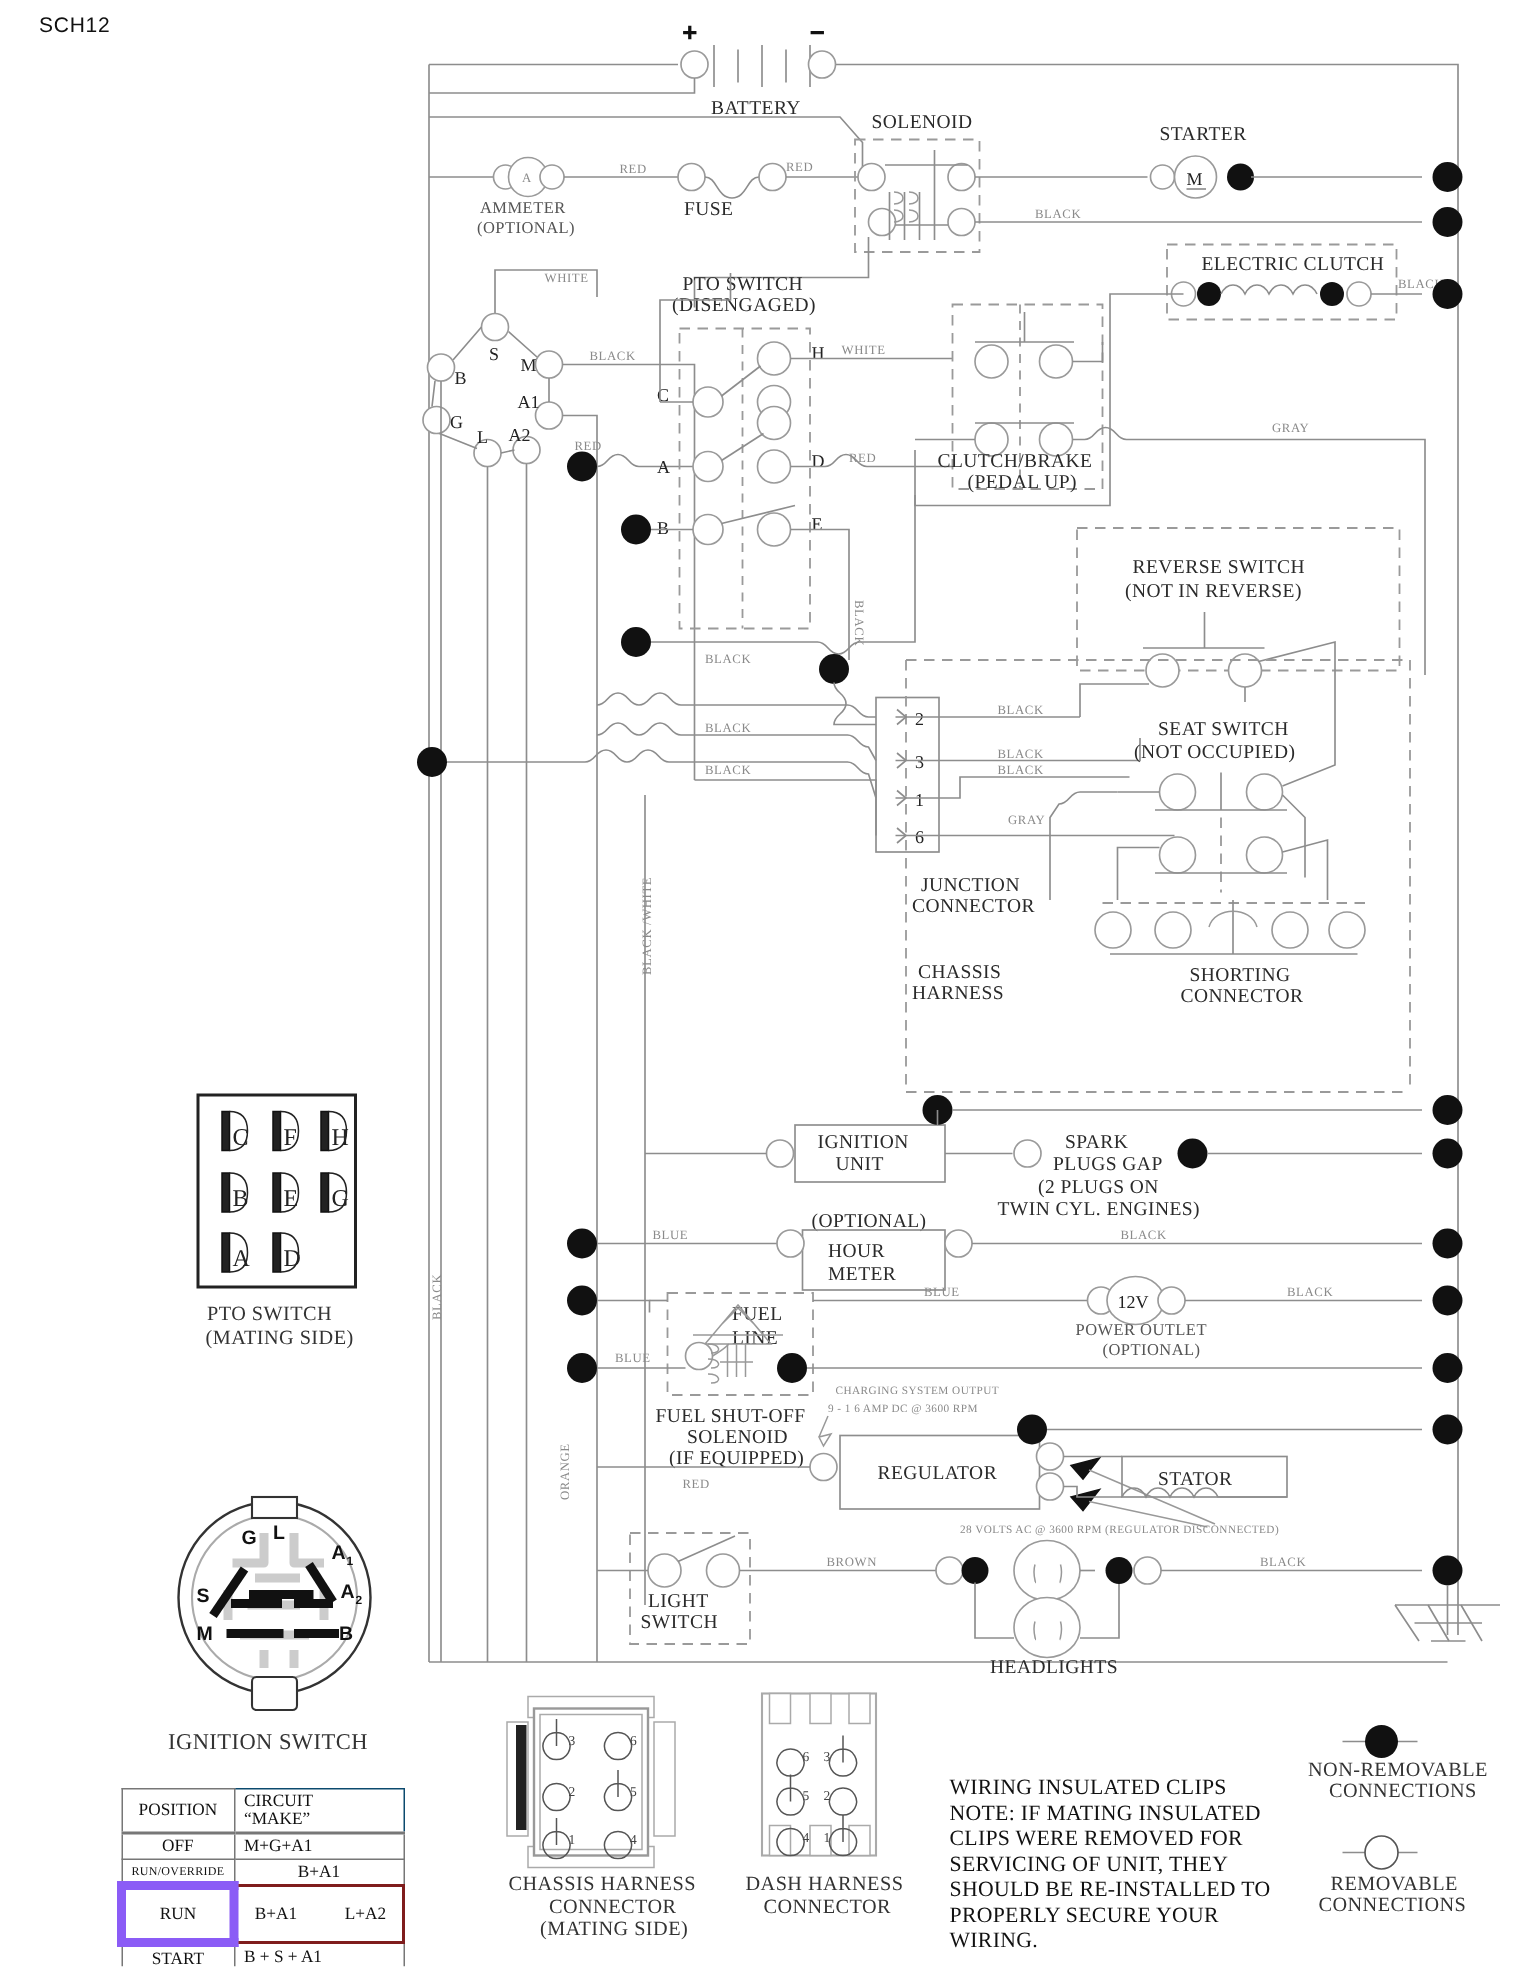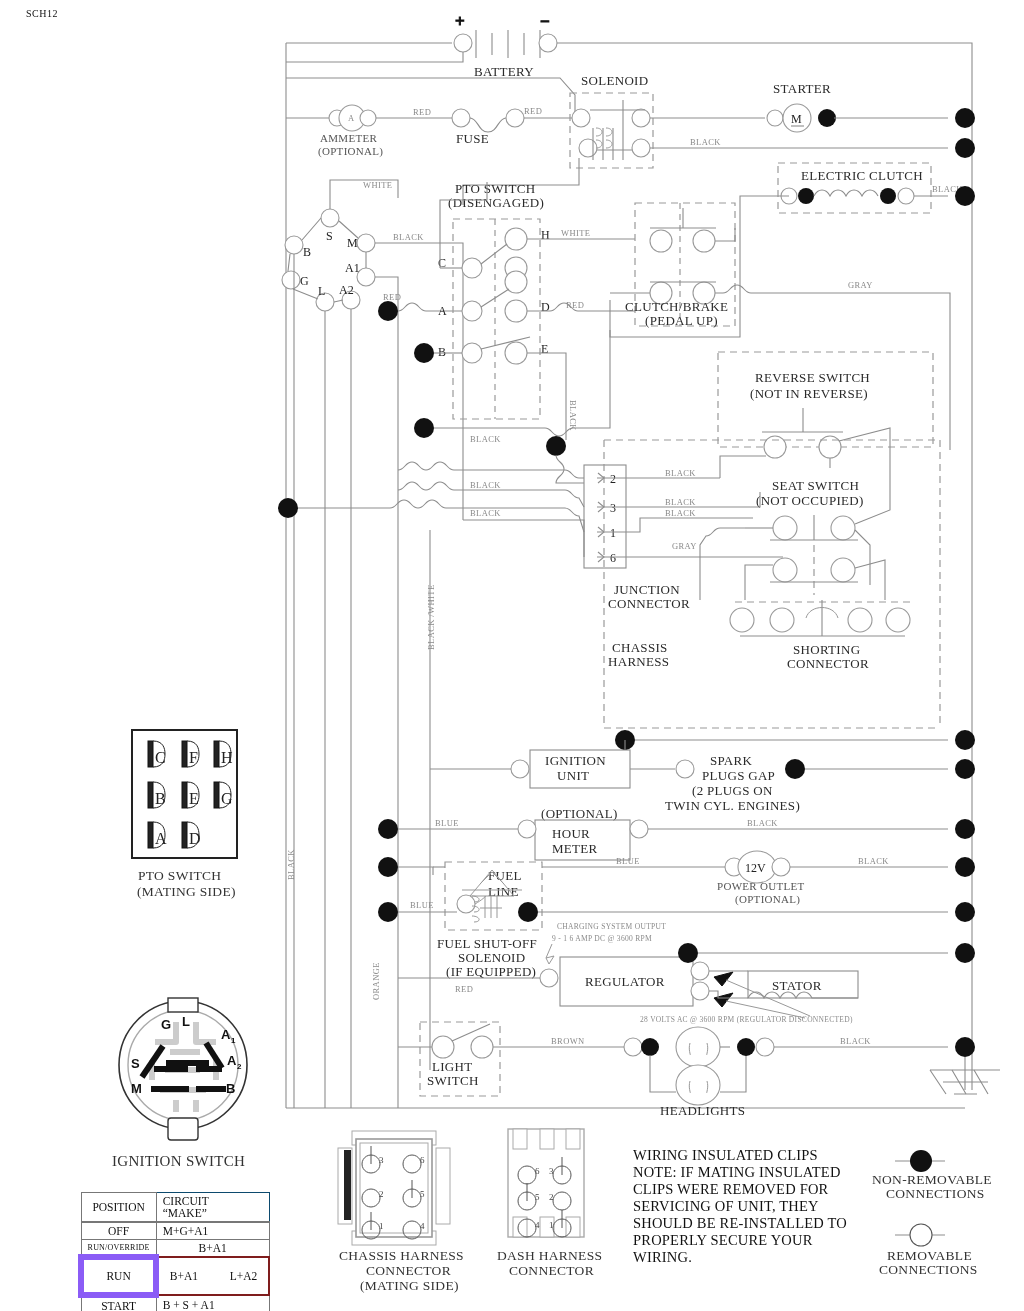--- a/index.html
+++ b/index.html
@@ -12,21 +12,21 @@
   .boxd{fill:none;stroke:#9a9a9a;stroke-width:1.2;stroke-dasharray:7 5;}
   .term{fill:#fff;stroke:#9a9a9a;stroke-width:1.1;}
   .dot{fill:#111;stroke:none;}
   .blk{fill:#111;stroke:#111;stroke-width:1;}
   .lbl{font-family:"Liberation Serif",serif;font-size:8.5px;fill:#8a8a8a;letter-spacing:.4px;}
   .lblv{font-family:"Liberation Serif",serif;font-size:8.5px;fill:#8a8a8a;letter-spacing:.4px;}
   .nm{font-family:"Liberation Serif",serif;font-size:13px;fill:#2a2a2a;letter-spacing:.3px;}
   .nmS{font-family:"Liberation Serif",serif;font-size:11px;fill:#555;letter-spacing:.3px;}
   .pin{font-family:"Liberation Serif",serif;font-size:12px;fill:#222;}
   .tiny{font-family:"Liberation Serif",serif;font-size:7.5px;fill:#8a8a8a;letter-spacing:.3px;}
-  .sch{font-family:Liberation Serif, serif;font-size:10px;fill:#111;letter-spacing:.5px;}
+  .sch{font-family:Liberation Sans, sans-serif;font-size:14px;fill:#111;letter-spacing:.5px;}
   .note{font-family:"Liberation Serif",serif;font-size:14.5px;fill:#4a4a4a;letter-spacing:.2px;}
   .cap{font-family:"Liberation Serif",serif;font-size:13.5px;fill:#333;letter-spacing:.3px;}
   .capS{font-family:"Liberation Serif",serif;font-size:12px;fill:#444;}
   .tbl{font-family:"Liberation Serif",serif;font-size:11.5px;fill:#333;}
   .tblSm{font-family:"Liberation Serif",serif;font-size:8px;fill:#999;letter-spacing:.2px;margin-left:12px;}
   .igl{font-family:"Liberation Sans",sans-serif;font-size:13px;font-weight:bold;fill:#111;}
   .igsub{font-family:"Liberation Sans",sans-serif;font-size:8px;font-weight:bold;fill:#111;}
 </style>
 </head>
 <body>
@@ -531,21 +531,21 @@
       </td>
     </tr>
     <tr>
       <td style="border:1px solid #777;text-align:center;padding:2px 4px;" class="tbl">START</td>
       <td style="border:1px solid #777;text-align:left;padding:2px 6px;" class="tbl">B + S + A1</td>
     </tr>
   </tbody>
       </table>
 </div>
 
-<div style="position:absolute;left:633px;top:1147px;line-height:17px;">
+<div style="position:absolute;left:633px;top:1184px;line-height:17px;">
   <div class="note">WIRING INSULATED CLIPS</div>
   <div class="note">NOTE:  IF MATING INSULATED</div>
   <div class="note">CLIPS WERE REMOVED FOR</div>
   <div class="note">SERVICING OF UNIT, THEY</div>
   <div class="note">SHOULD BE RE-INSTALLED TO</div>
   <div class="note">PROPERLY SECURE YOUR</div>
   <div class="note">WIRING.</div>
 </div>
 
 </div>

